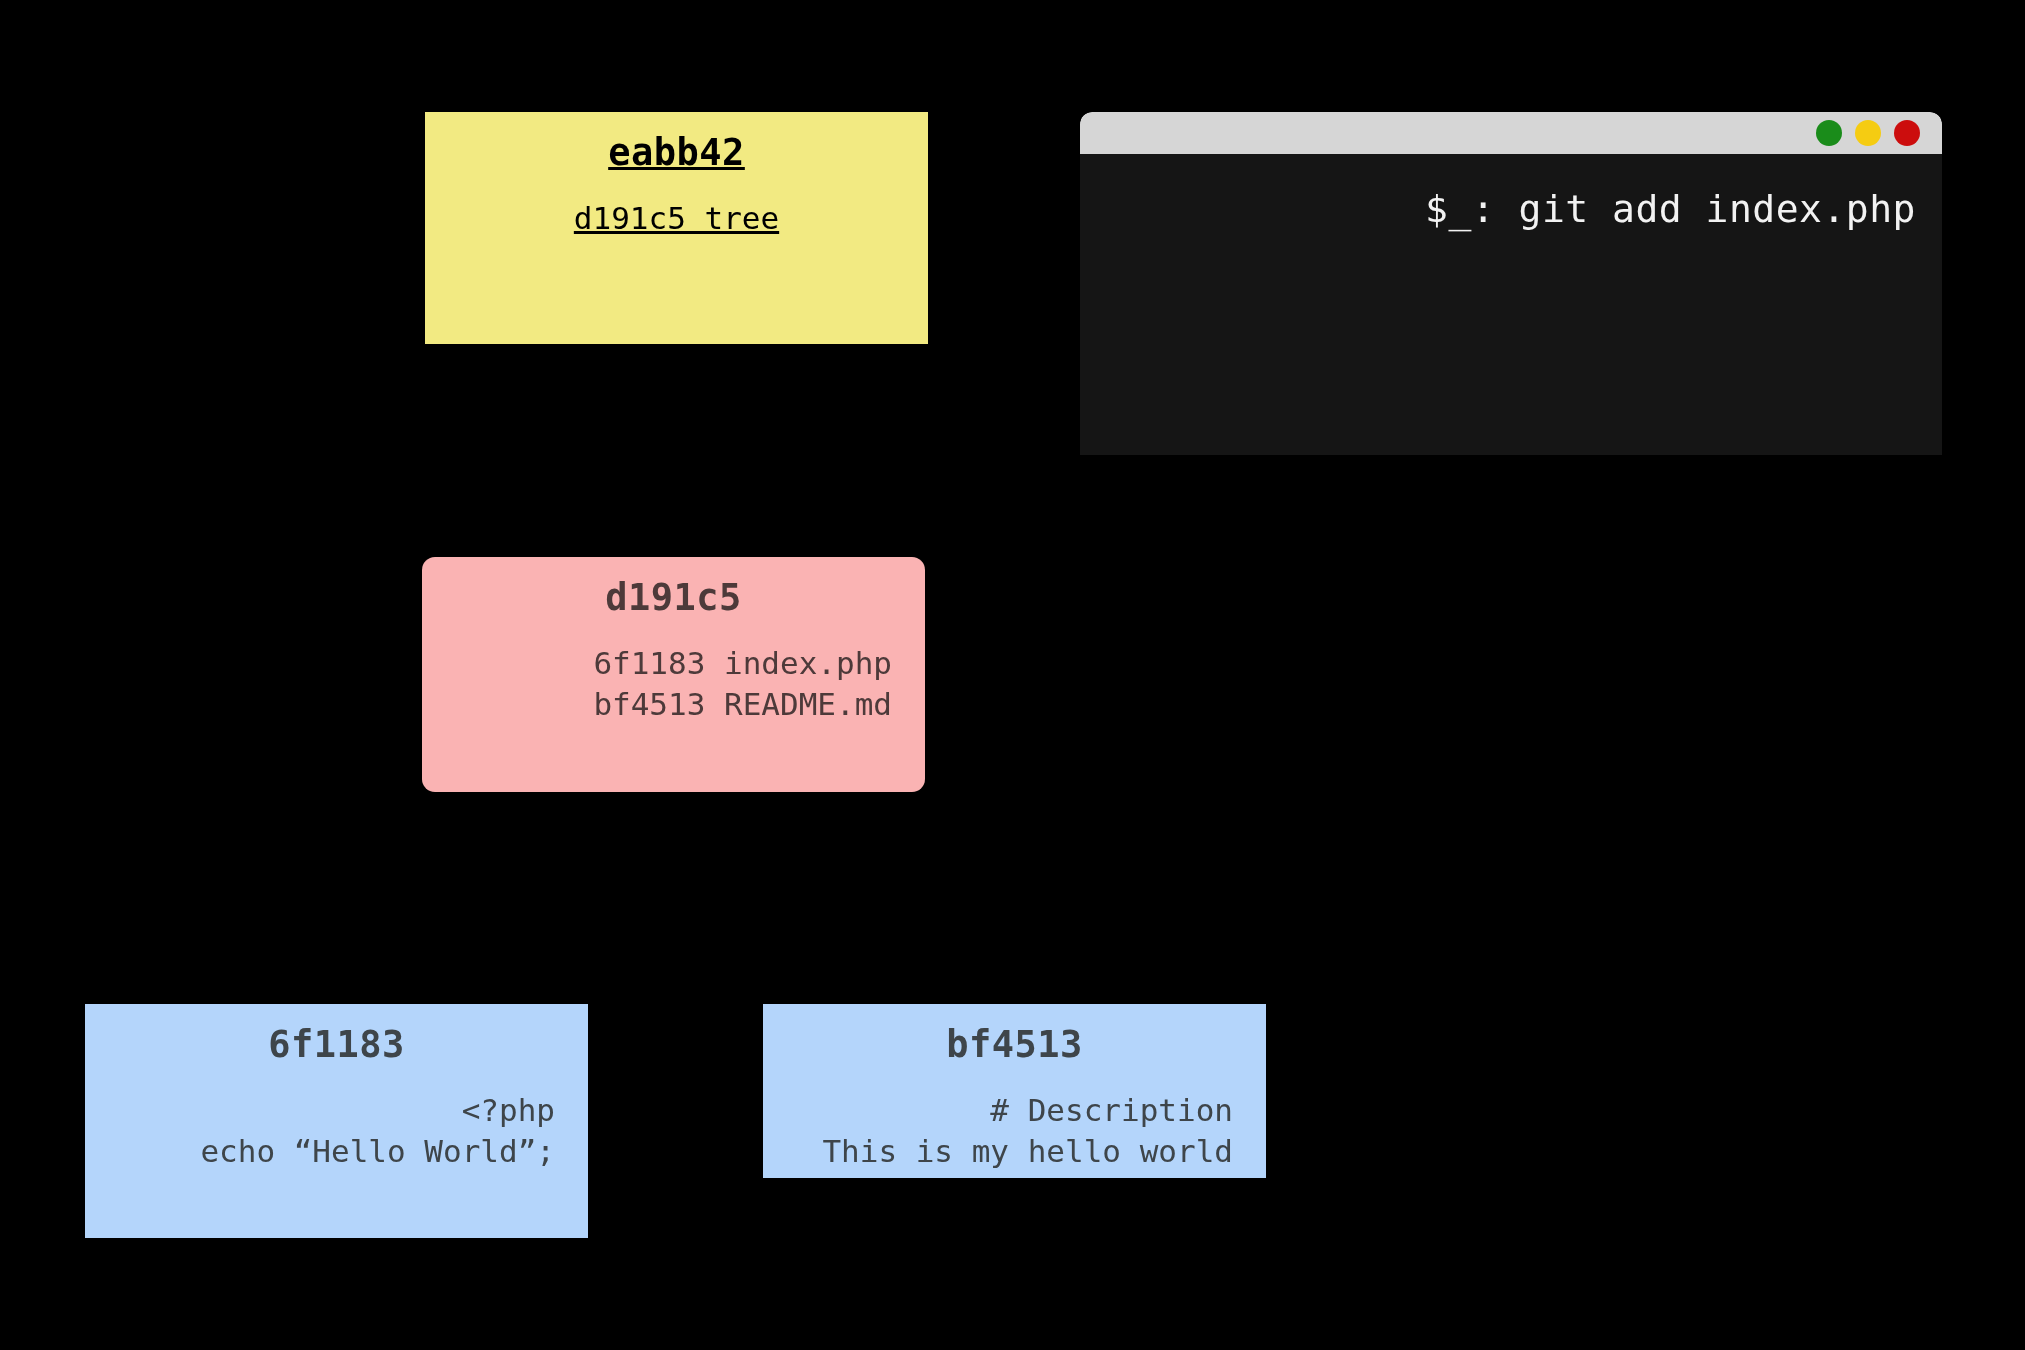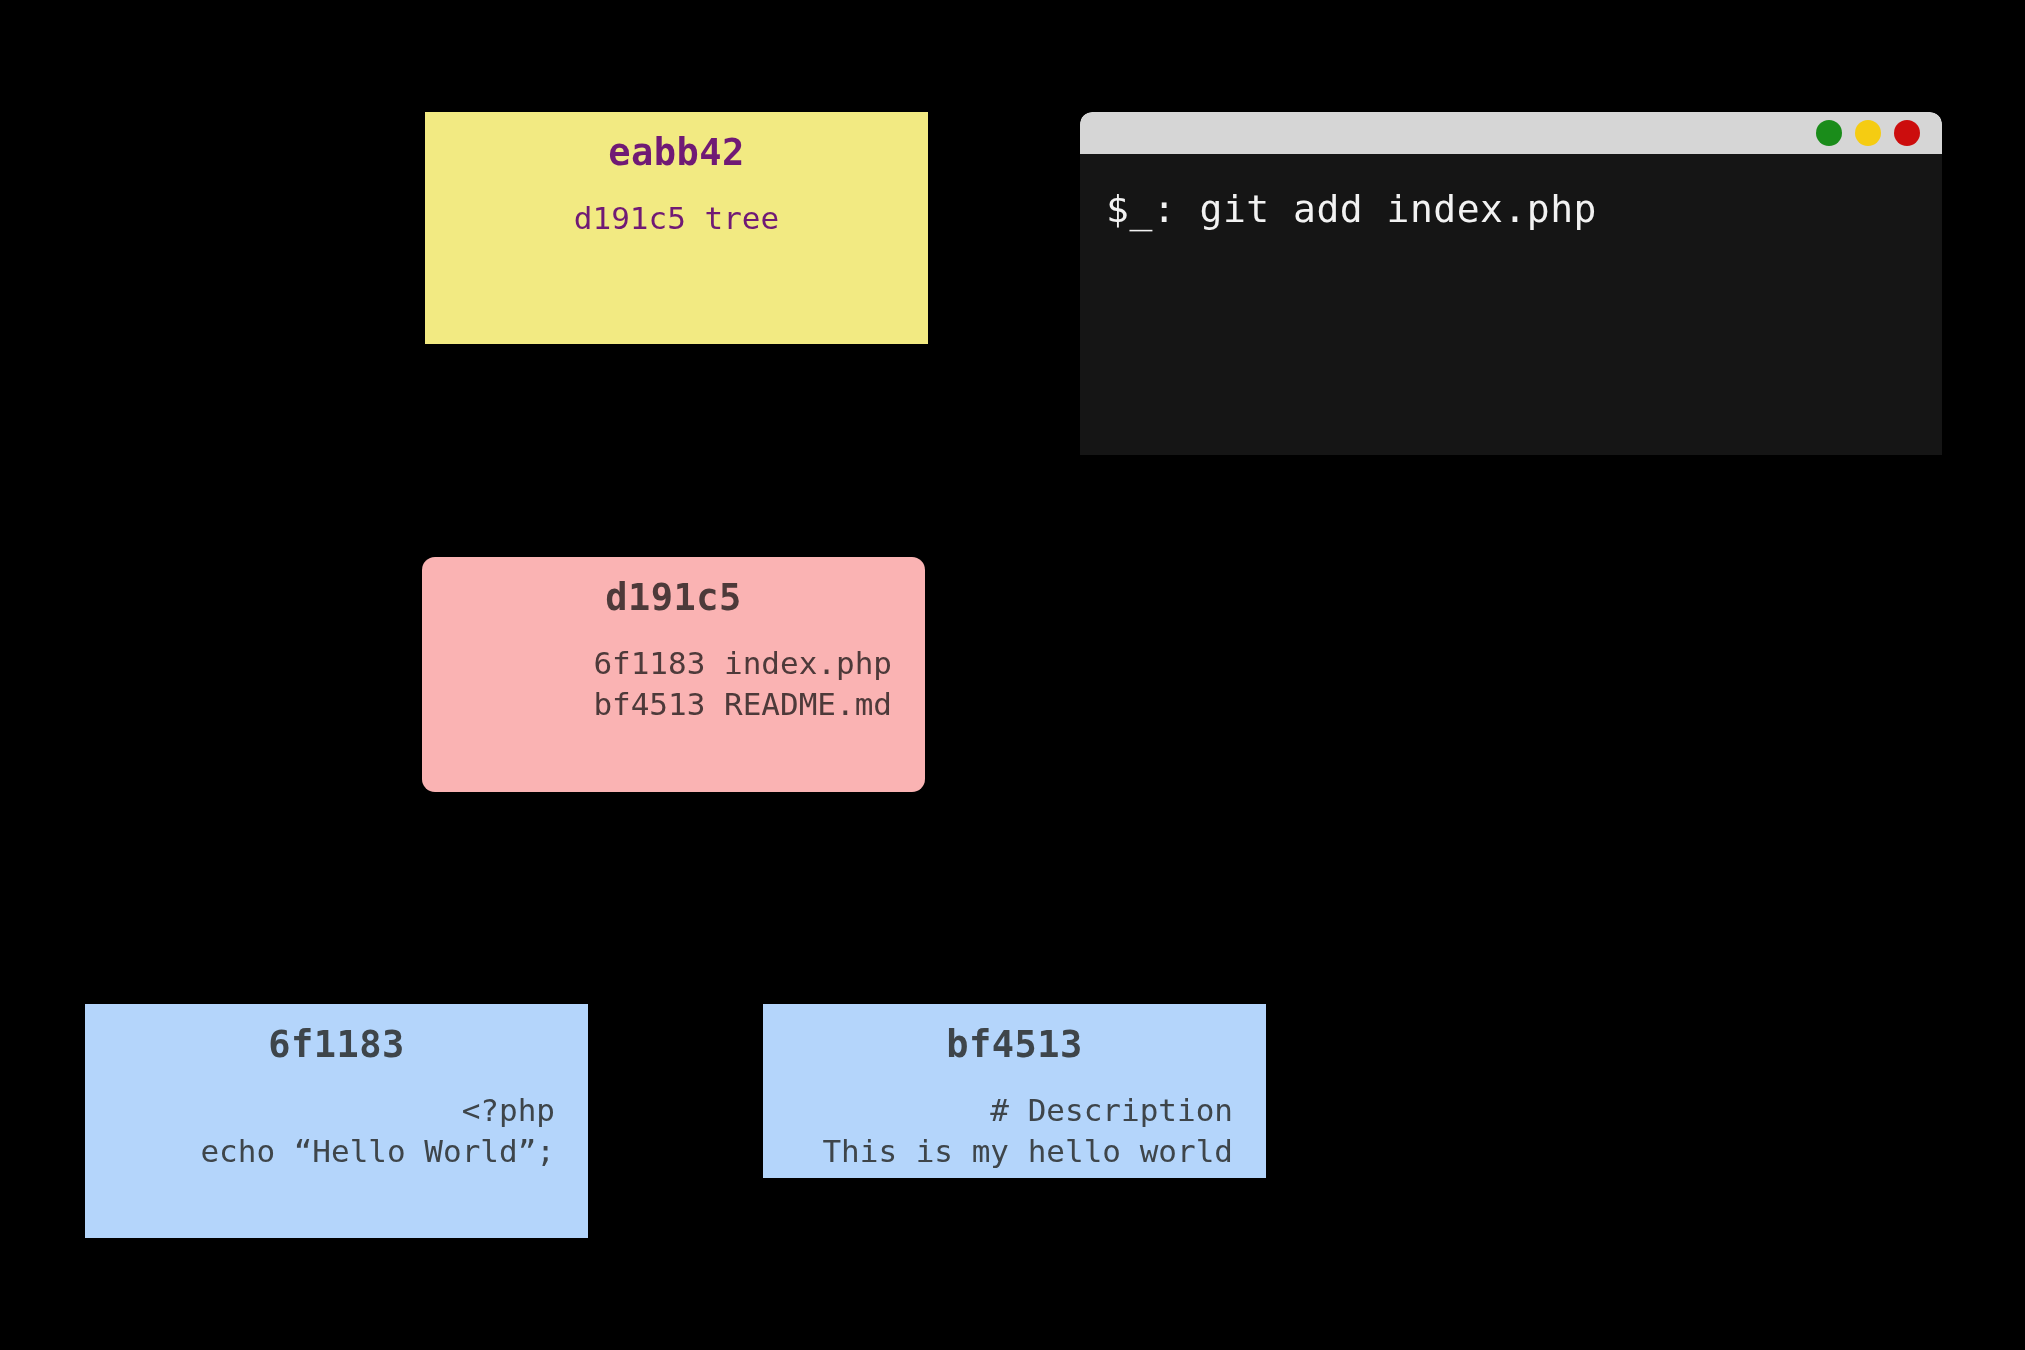--- a/index.html
+++ b/index.html
@@ -50,21 +50,21 @@
 
   
   .box-tree-root {
     left: 425px;
     top: 112px;
     width: 503px;
     height: 232px;
     background: #f2ea82;
   }
   .box-tree-root .obj-title,
-  .box-tree-root .obj-body { color: #701a75; }
+  .box-tree-root .obj-body { color: #000000; text-decoration: underline; }
 
   
   .box-tree-sub {
     left: 422px;
     top: 557px;
     width: 503px;
     height: 235px;
     background: #fab3b3;
     border-radius: 13px;
   }
@@ -124,20 +124,21 @@
     width: 26px;
     height: 26px;
     border-radius: 50%;
     display: block;
   }
   .terminal-body {
     background: #151515;
     height: 301px;
     box-sizing: border-box;
     padding: 30px 26px 0 26px;
+    text-align: right;
   }
   .terminal-line {
     color: #f2f2f2;
     font-family: "DejaVu Sans Mono", "Liberation Mono", monospace;
     font-size: 38px;
     line-height: 1.35;
     white-space: pre;
     margin: 0;
     letter-spacing: 0.5px;
   }

